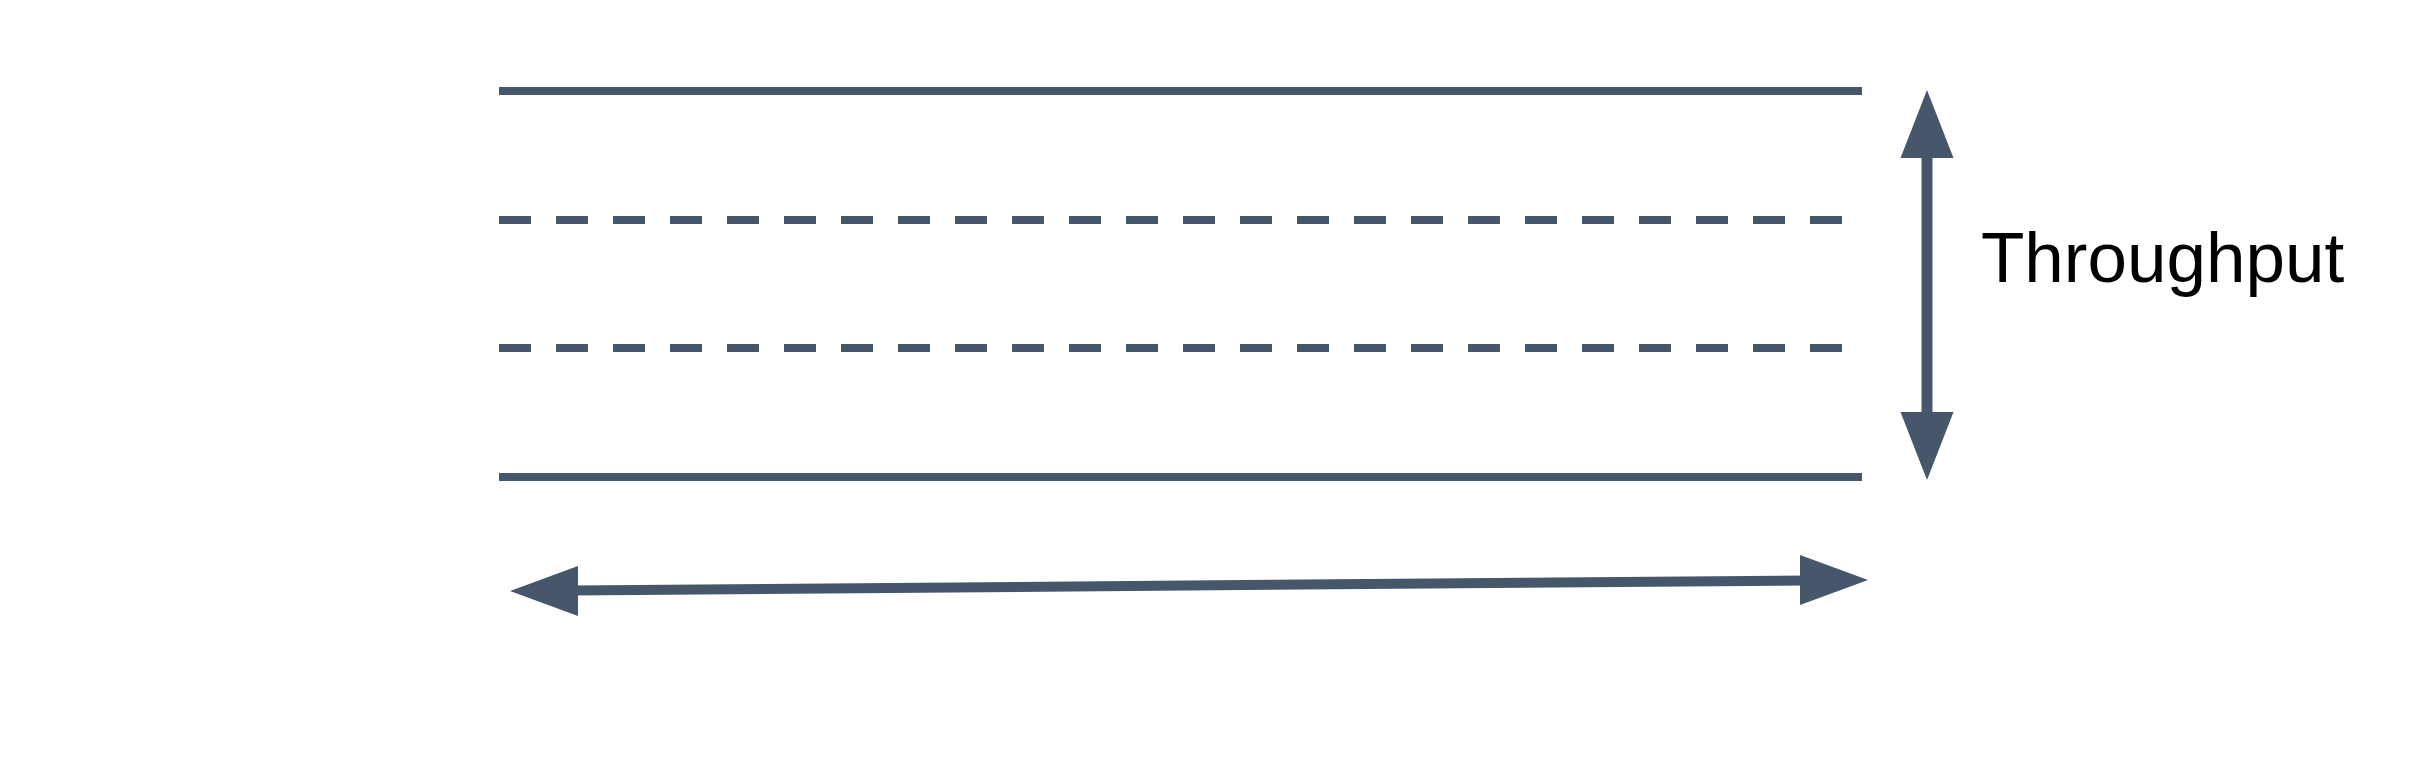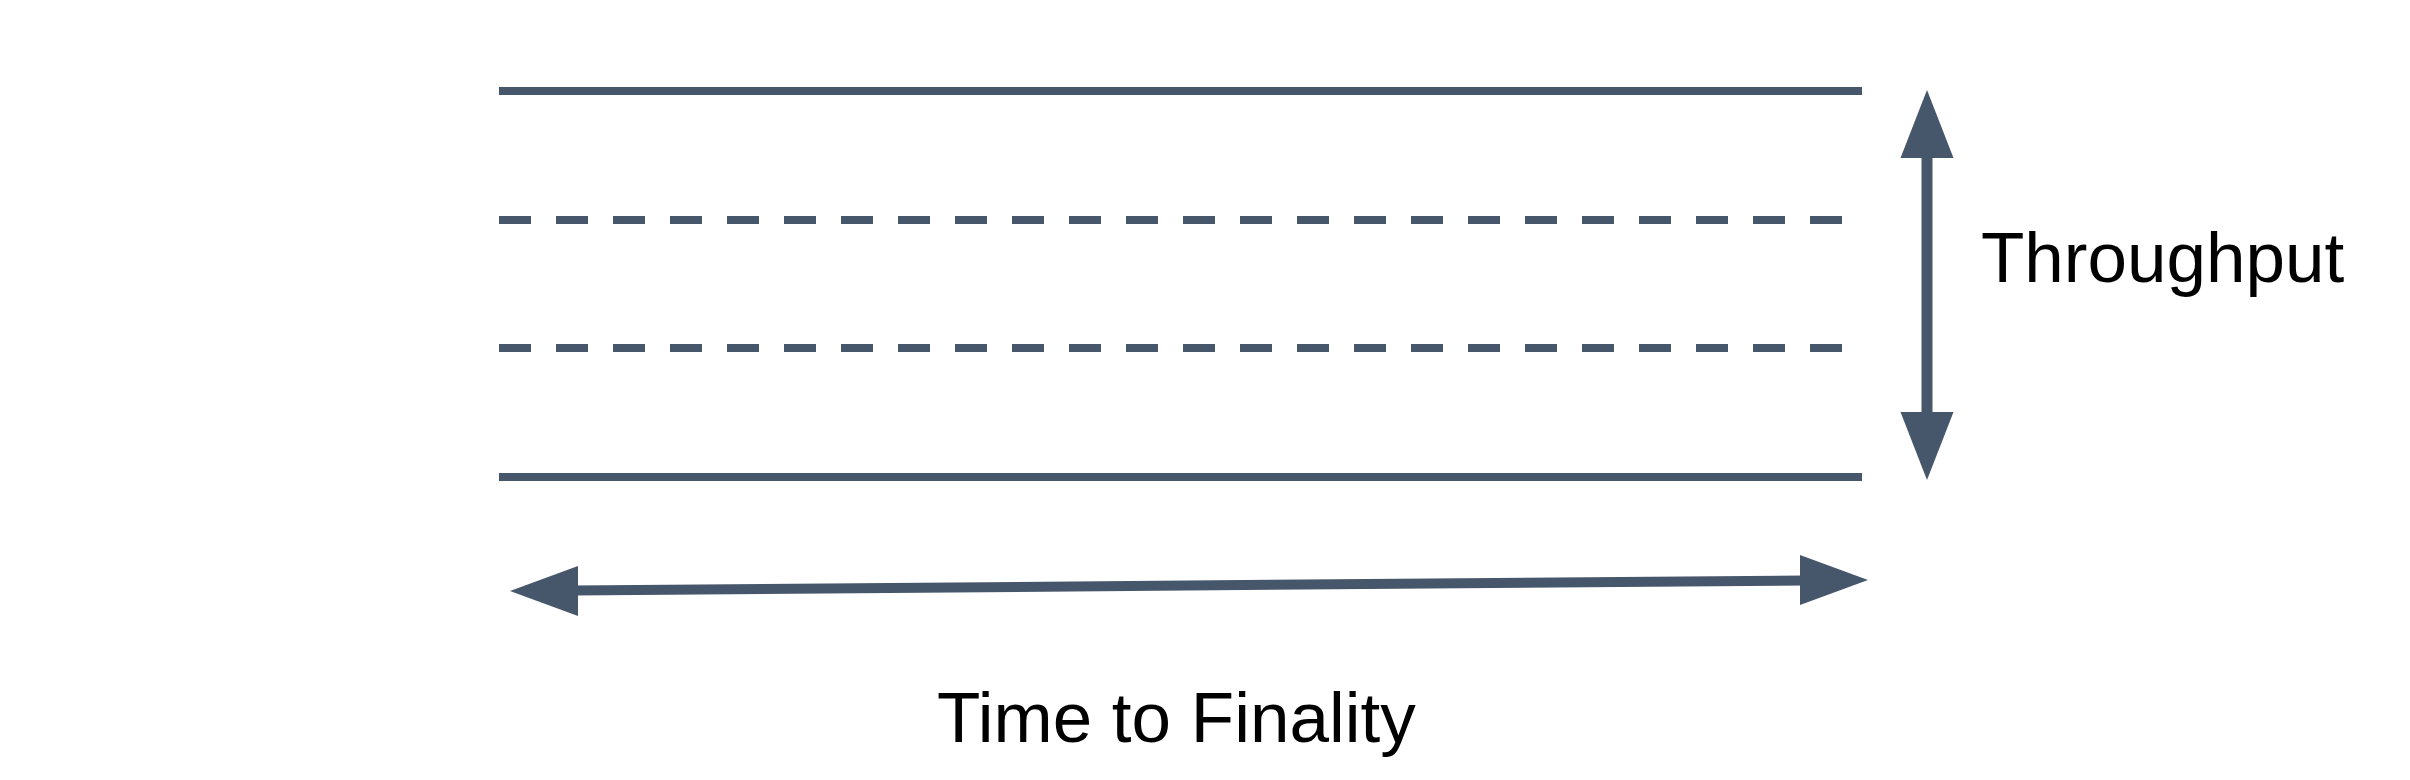--- a/index.html
+++ b/index.html
@@ -88,15 +88,14 @@
   </svg>
 
   <svg class="h-arrow" viewBox="0 0 1360 70" xmlns="http://www.w3.org/2000/svg" aria-hidden="true">
     <polygon class="ink" points="1,43 69,18 69,68"></polygon>
     <polygon class="ink" points="64,37.5 1296,27.5 1296,37.5 64,47.5"></polygon>
     <polygon class="ink" points="1359,32 1291,7 1291,57"></polygon>
   </svg>
 
   <div class="label throughput">Throughput</div>
 
-  <div class="label ttf">Time to Finality</div>
 
 </div>
 
 </body></html>

